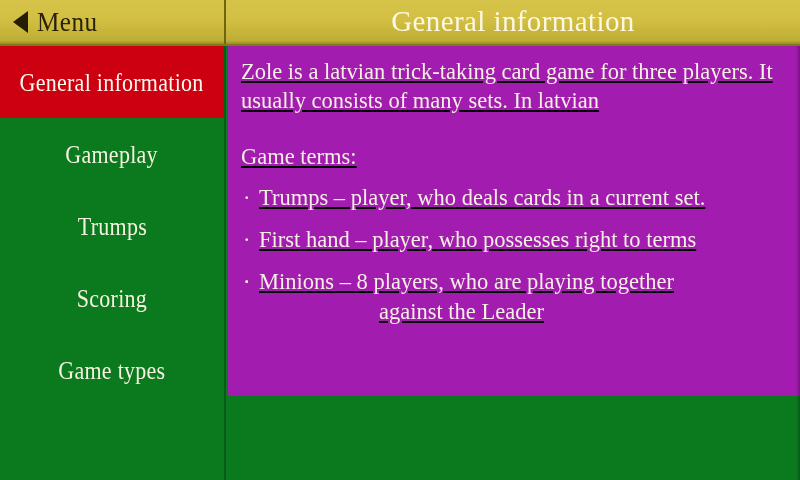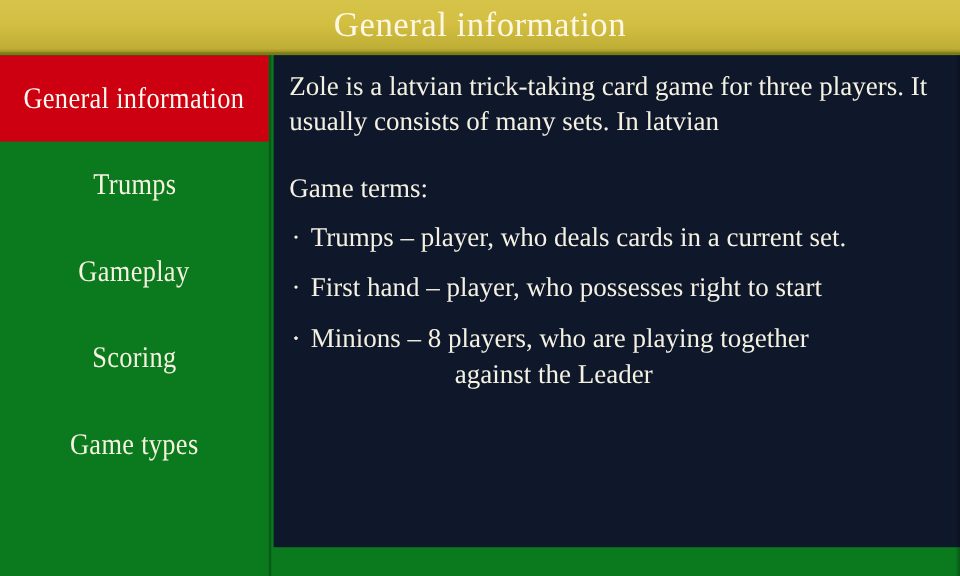--- a/index.html
+++ b/index.html
@@ -99,25 +99,26 @@
   .nav-item.selected .nav-label {
     color: #fdfaf0;
     font-size: 25px;
   }
 
   
   .content {
     position: absolute;
     top: 46px; left: 228px;
     width: 572px;
-    height: 410px;
-    background: #0f172a;
+    height: 350px;
+    background: #a21caf;
     overflow: hidden;
     box-sizing: border-box;
     padding: 11px 16px 0 13px;
+    text-decoration: underline;
   }
   .content-inner {
     color: #f4f1e2;
     font-size: 22.5px;
     line-height: 1.30;
   }
   .para {
     margin: 0 0 0 0;
   }
   .spacer {
@@ -160,34 +161,38 @@
     background: linear-gradient(to right, rgba(0,0,0,0.0), rgba(0,0,0,0.28));
     pointer-events: none;
   }
 </style>
 </head>
 <body>
 
 <div id="app">
 
   <div class="header">
+    <div class="header-left">
+      <span class="back-arrow"></span>
+      <span class="menu-label">Menu</span>
+    </div>
     <div class="header-right">
       <span class="header-title">General information</span>
     </div>
   </div>
 
   <div class="sidebar">
     <div class="nav-item selected">
       <span class="nav-label">General information</span>
     </div>
     <div class="nav-item">
+      <span class="nav-label">Gameplay</span>
+    </div>
+    <div class="nav-item">
       <span class="nav-label">Trumps</span>
-    </div>
-    <div class="nav-item">
-      <span class="nav-label">Gameplay</span>
     </div>
     <div class="nav-item">
       <span class="nav-label">Scoring</span>
     </div>
     <div class="nav-item">
       <span class="nav-label">Game types</span>
     </div>
   </div>
 
   <div class="content">
@@ -201,21 +206,21 @@
 
       <div class="bullet-list">
 
         <div class="bullet-item">
           <span class="dot">·</span>
           <span class="bullet-text">Trumps – player, who deals cards in a current set.</span>
         </div>
 
         <div class="bullet-item hanging">
           <span class="dot">·</span>
-          <span class="bullet-text">First hand – player, who possesses right to start</span>
+          <span class="bullet-text">First hand – player, who possesses right to terms</span>
         </div>
 
         <div class="bullet-item">
           <span class="dot">·</span>
         </div>
 
         <div class="bullet-item hanging">
           <span class="dot">·</span>
           <span class="bullet-text">Minions – 8 players, who are playing together</span>
           <span class="cont">against the Leader</span>

